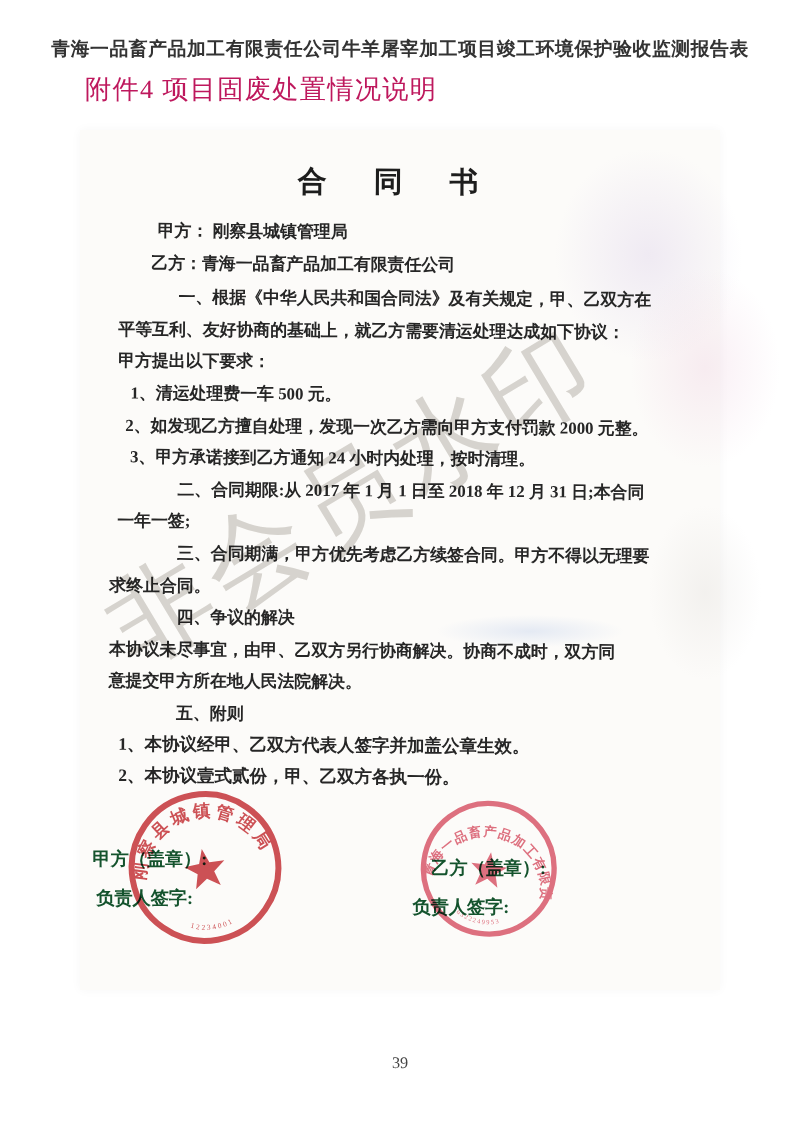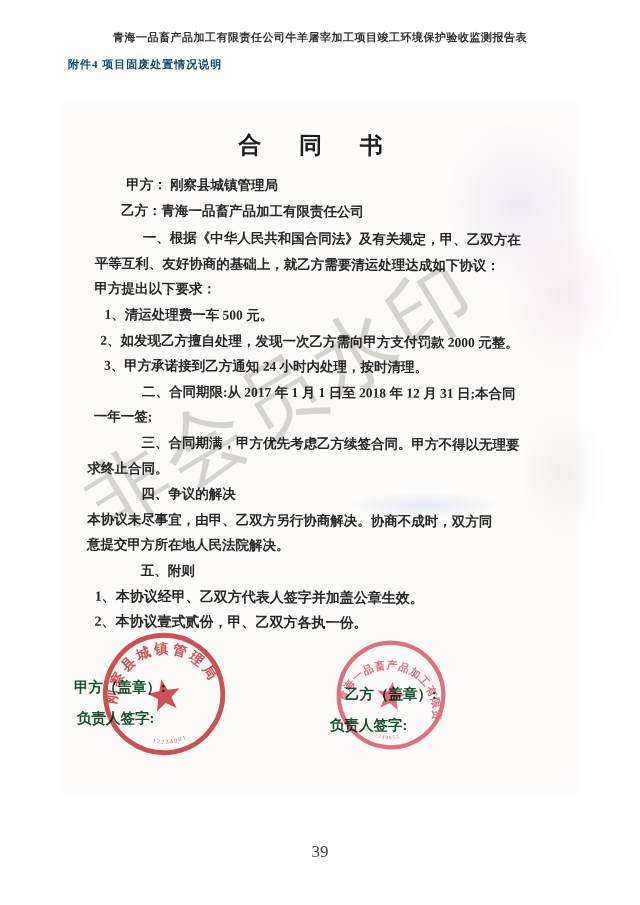--- a/index.html
+++ b/index.html
@@ -4,29 +4,29 @@
 <style>
   html,body{margin:0;padding:0;}
   body{
     width:640px;height:905px;position:relative;background:#ffffff;
     font-family:"Liberation Serif","DejaVu Serif",serif;
     color:#2b2b2b;overflow:hidden;
   }
   
   .report-header{
     position:absolute;top:30px;left:0;width:640px;text-align:center;
-    font-size:11px;font-weight:700;color:#333;letter-spacing:.5px;font-family:Liberation Serif, serif;
+    font-size:15px;font-weight:700;color:#333;letter-spacing:.5px;font-family:Liberation Serif, serif;
   }
   .attachment-heading{
-    position:absolute;top:57px;left:68px;font-size:11px;font-weight:700;color:#0c4a6e;
+    position:absolute;top:57px;left:68px;font-size:21px;font-weight:400;color:#be185d;
     letter-spacing:1px;
   }
   .page-number{
     position:absolute;top:842px;left:0;width:640px;text-align:center;
-    font-size:17px;color:#444;
+    font-size:13px;color:#444;
   }
   
   .scan{
     position:absolute;left:64px;top:104px;width:512px;height:688px;
     background:#fcfbf9;
     box-shadow:0 0 8px rgba(0,0,0,0.04);
   }
   .smudge{position:absolute;border-radius:50%;pointer-events:none;}
   .smudge.s1{left:380px;top:15px;width:150px;height:170px;
     background:radial-gradient(closest-side,rgba(206,190,226,0.28),rgba(206,190,226,0));}

